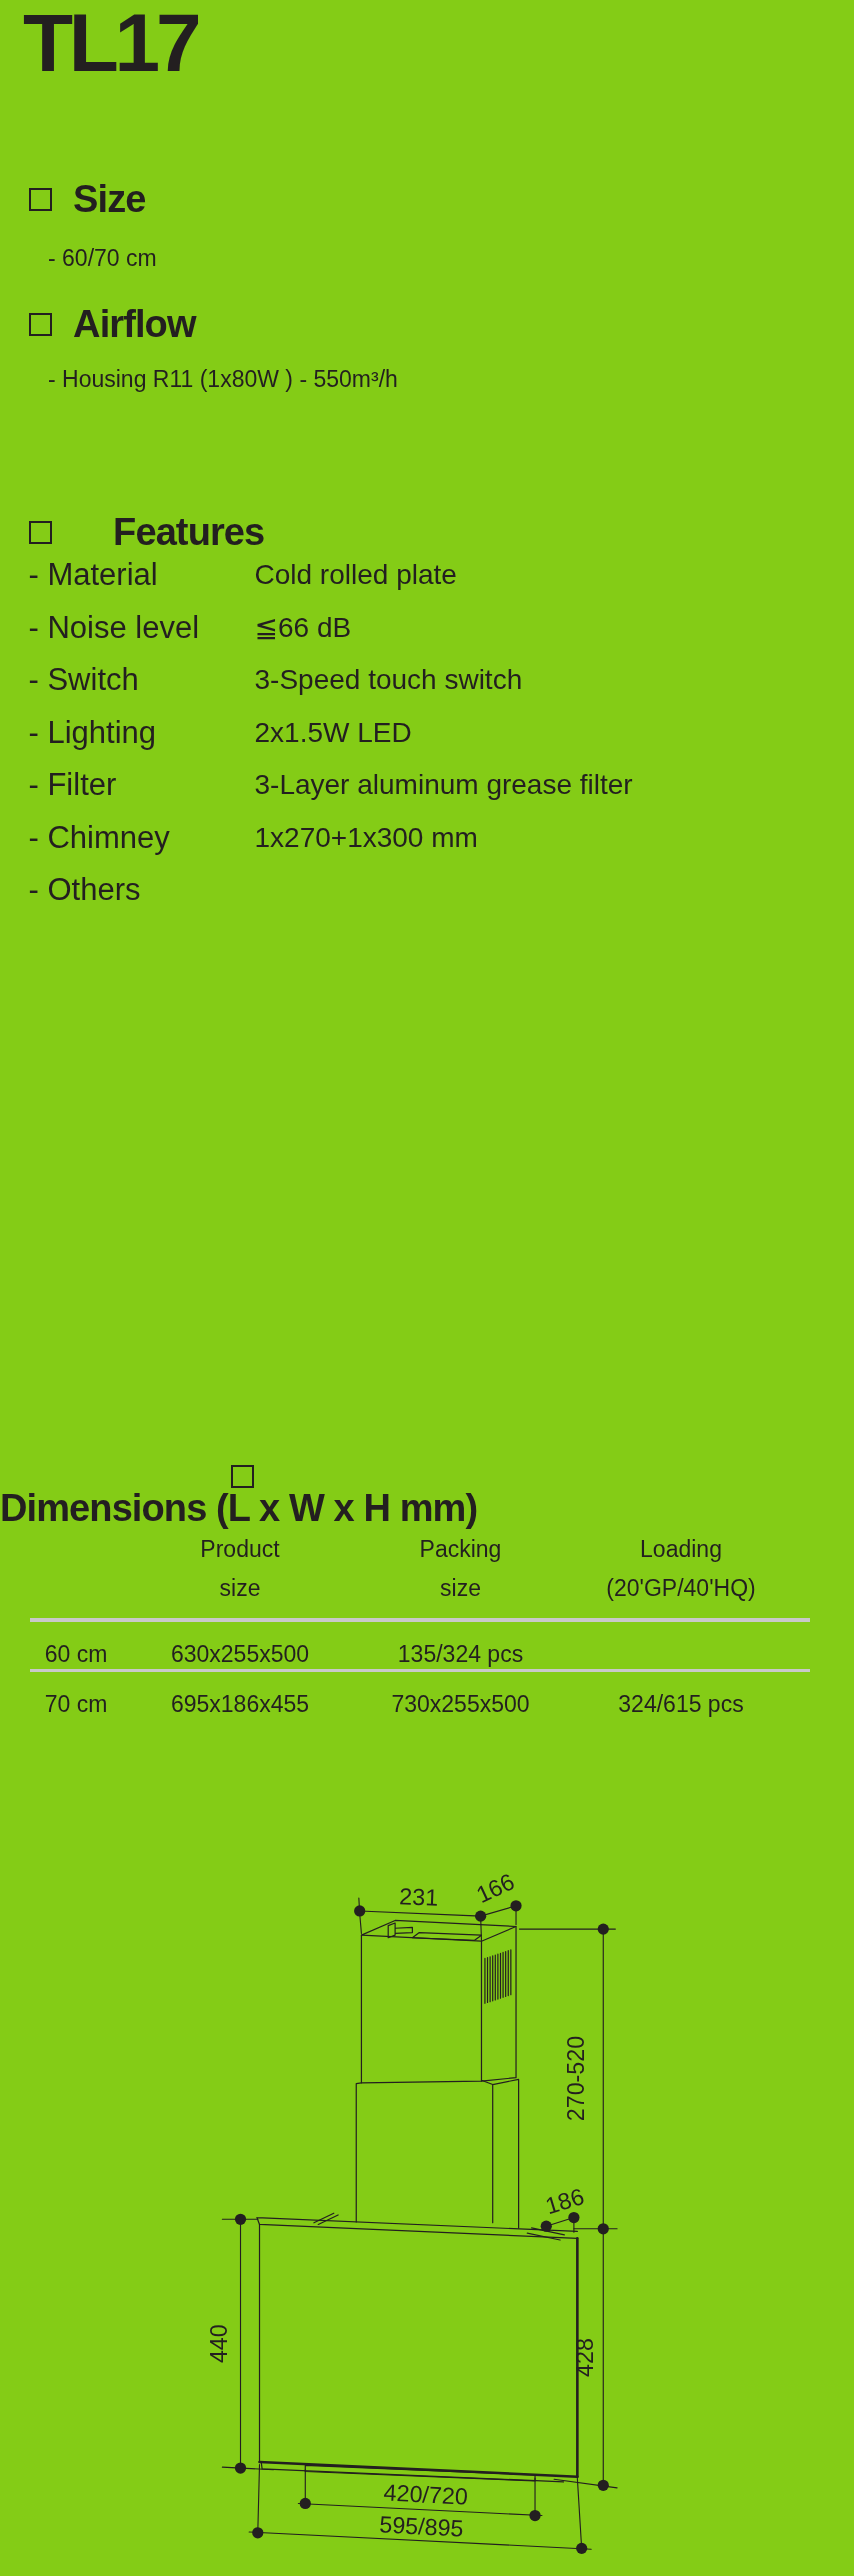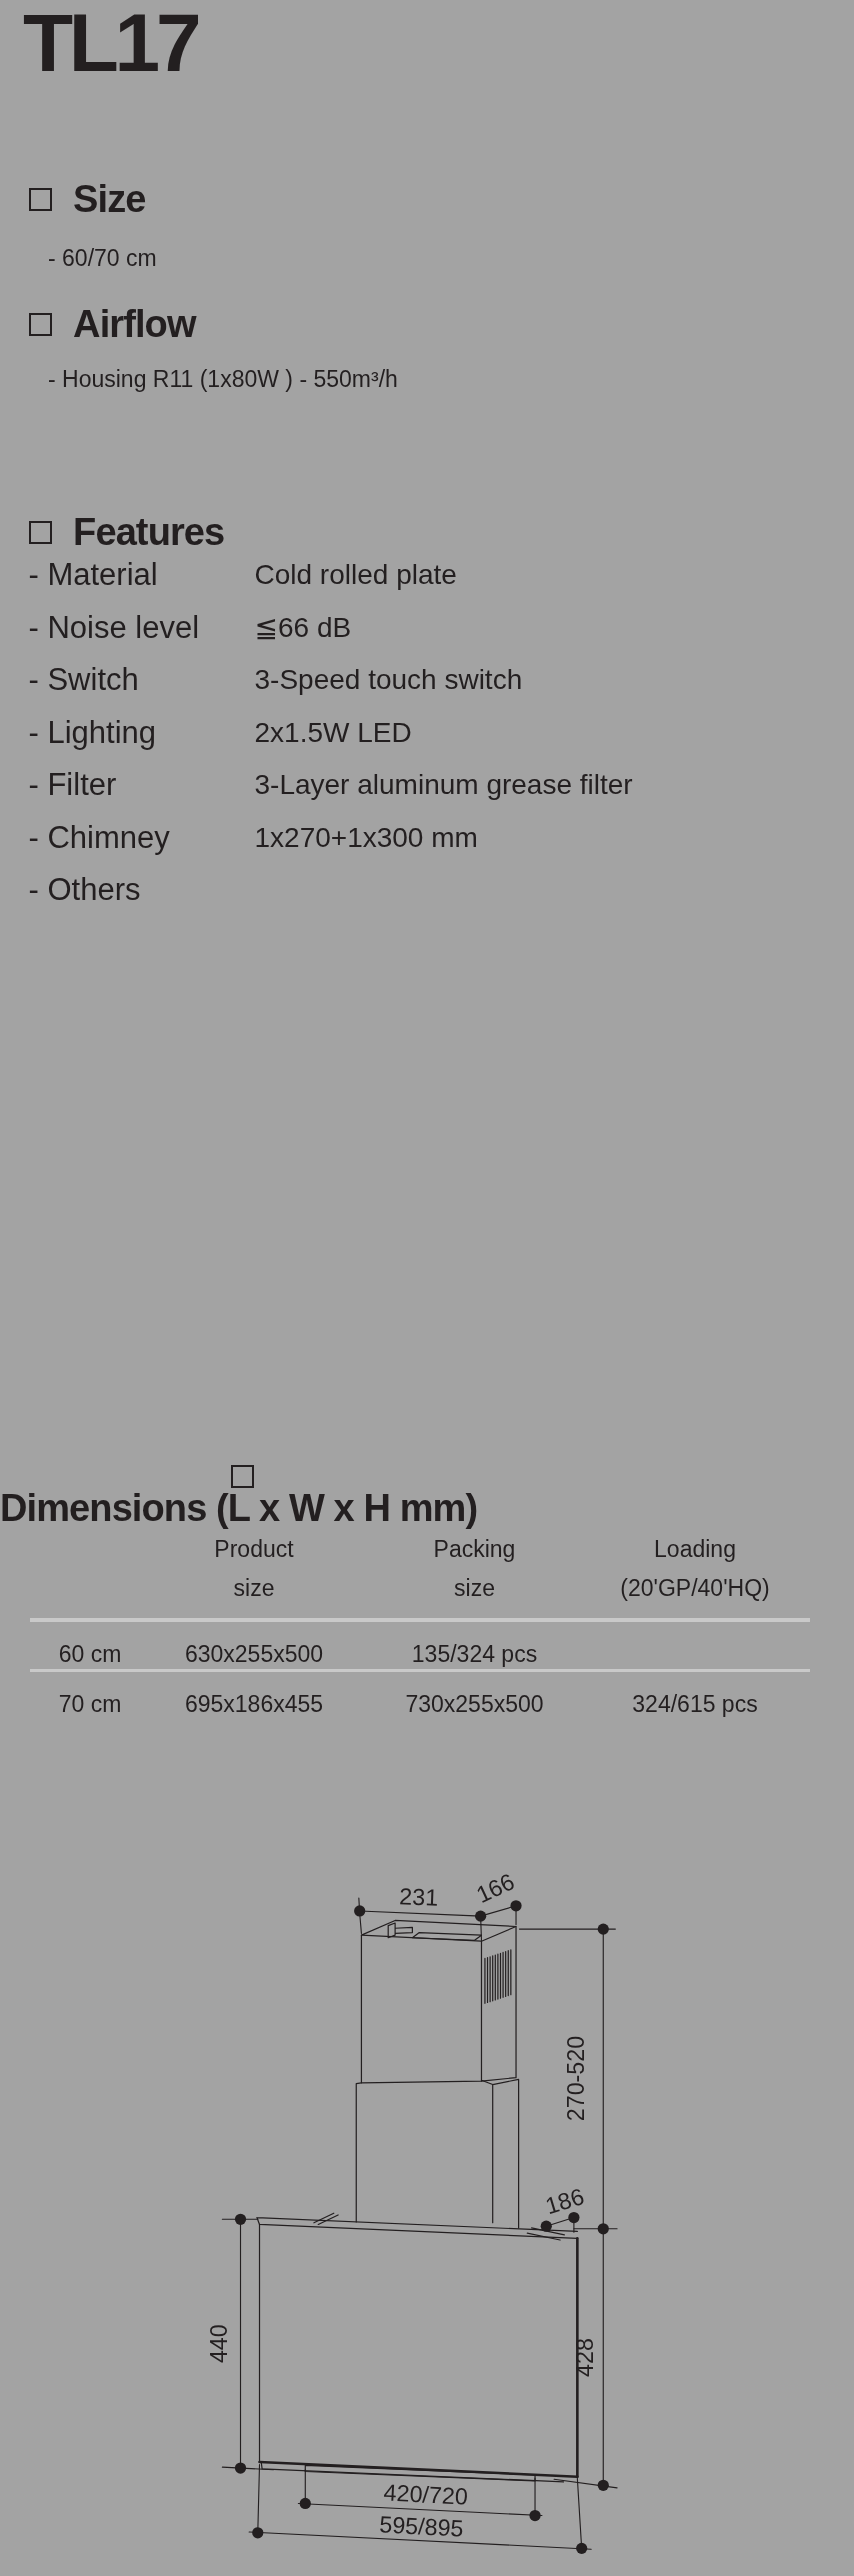--- a/index.html
+++ b/index.html
@@ -1,19 +1,19 @@
 <!DOCTYPE html>
 <html style="font-size:14px"><head>
 <meta charset="utf-8">
 <style>
   html,body{margin:0;padding:0;background:#ffffff;}
   #page{
     position:relative;
     width:855px;height:2576px;
-    background:#a3a3a3;
+    background:#84cc16;
     font-family:"Liberation Sans","DejaVu Sans",sans-serif;
     color:#231f20;
     overflow:hidden;
   }
   .abs{position:absolute;}
   
   #title{
     left:23px;top:0px;
     font-size:82px;font-weight:700;letter-spacing:-4.3px;line-height:85px;
   }
@@ -27,21 +27,21 @@
   
   .body-line{font-size:23px;line-height:26px;}
   
   #features-rows{left:28.5px;top:563px;width:691px;}
   .frow{display:flex;margin-bottom:28.5px;}
   .frow .flabel{width:226px;flex:0 0 auto;font-size:31px;line-height:24px;}
   .frow .fvalue{font-size:28px;line-height:24px;}
   .fvalue .second{margin-top:25px;}
   
   #dim-table{left:0;top:1530px;width:855px;}
-  .trow{display:grid;grid-template-columns:112px 216px 225px 216px;padding-left:34px;}
+  .trow{display:grid;grid-template-columns:112px 216px 225px 216px;padding-left:20px;}
   .trow .td,.trow .th{text-align:center;font-size:23px;}
   .trow .th{line-height:39px;}
   .trow .td{display:flex;align-items:center;justify-content:center;}
   .trow.data{height:47px;}
   .trow.data .td{height:65px;}
   .rule{height:3.5px;background:#c9c9c9;margin-left:30px;width:780px;}
   .rule.r1{margin-top:10.4px;}
   
   #drawing{left:0;top:1841px;}
   #drawing text{font-size:27px;fill:#231f20;}
@@ -58,21 +58,21 @@
     <div class="h">Size</div>
   </div>
   <div class="body-line abs" style="left:48px;top:245px;">- 60/70 cm</div>
 
   <div class="sec abs" style="left:0;top:304px;">
     <div class="box"></div>
     <div class="h">Airflow</div>
   </div>
   <div class="body-line abs" style="left:48px;top:366px;">- Housing R11 (1x80W ) - 550m³/h</div>
 
-  <div class="sec abs" style="left:0;top:512px;">
+  <div class="sec abs" style="left:0;top:512px;gap:40px;">
     <div class="box"></div>
     <div class="h">Features</div>
   </div>
 
   <div id="features-rows" class="abs">
     <div class="frow">
       <div class="flabel">- Material</div>
       <div class="fvalue">Cold rolled plate</div>
     </div>
     <div class="frow">

